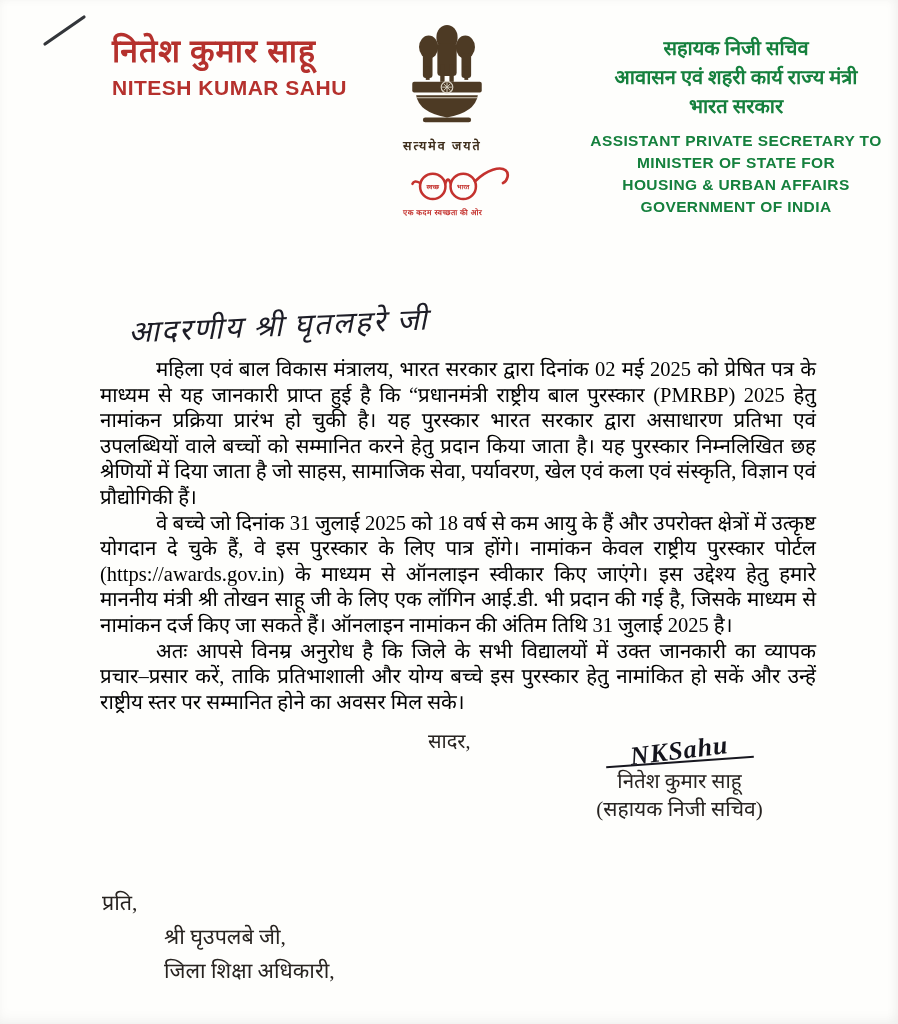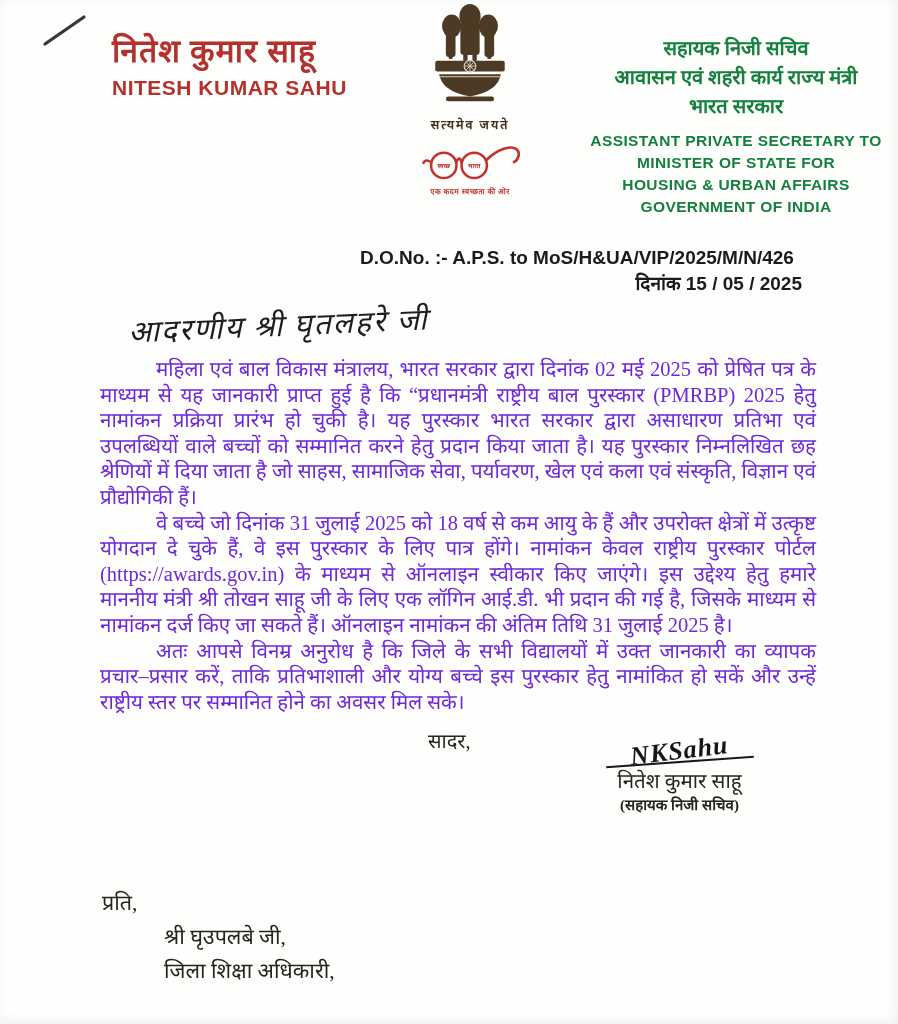--- a/index.html
+++ b/index.html
@@ -14,50 +14,50 @@
     color:#2e2a28;
     box-shadow: inset -4px 0 10px rgba(0,0,0,0.035), inset 0 -6px 12px rgba(0,0,0,0.03);
   }
   
   .pen-stroke { position:absolute; left:38px; top:12px; }
   
   .sender { position:absolute; left:112px; top:28px; color:#b5312d; }
   .sender-hi { font-size:32px; font-weight:bold; letter-spacing:1px; font-family:"Liberation Serif",serif; }
   .sender-en { font-size:21px; font-weight:bold; margin-top:5px; letter-spacing:0.5px; font-family:"Liberation Sans",sans-serif;text-align:center; }
   
-  .emblem-block { position:absolute; left:403px; top:1px; width:134px; text-align:center; }
+  .emblem-block { position:absolute; left:403px; top:22px; width:134px; text-align:left; }
   .emblem-caption { font-size:12.5px; font-weight:bold; color:#3f2f1d; margin-top:1px; letter-spacing:2px; }
   .swachh { margin-top:7px; }
   .swachh-caption { font-size:7.5px; font-weight:bold; color:#c4322e; margin-top:-2px; letter-spacing:0.5px; }
   
   .office { position:absolute; left:564px; top:34px; width:344px; text-align:center; color:#15803d; }
   .office-hi div { font-size:20px; font-weight:bold; line-height:29px; font-family:"Liberation Serif",serif; }
   .office-en { margin-top:9px; }
   .office-en div { font-size:15.5px; font-weight:bold; line-height:22px; font-family:"Liberation Sans",sans-serif; letter-spacing:0.4px; }
   
   .ref { position:absolute; left:360px; top:247px; width:458px; color:#1b1b1b; }
   .do-no { font-size:19px; font-weight:bold; font-family:"Liberation Sans",sans-serif; }
   .ref-date { font-size:19px; font-weight:bold; text-align:right; padding-right:16px; margin-top:1px; font-family:"Liberation Sans",sans-serif; }
   
   .salutation {
     position:absolute; left:128px; top:304px;
     font-size:30px; font-style:italic; color:#1d1d26;
     transform:rotate(-2.5deg); letter-spacing:2px;
     font-family:"Liberation Serif",serif;
   }
   
-  .body-text { position:absolute; left:100px; top:357px; width:716px; font-size:20.5px; line-height:25.6px; text-align:justify; color:#6d28d9; }
+  .body-text { position:absolute; left:100px; top:357px; width:716px; font-size:20.5px; line-height:25.6px; text-align:justify; color:#000000; }
   .body-text p { margin:0; text-indent:56px; }
   
   .regards { position:absolute; left:428px; top:727px; font-size:20px; color:#272320; }
   .sig-block { position:absolute; left:572px; top:736px; width:215px; text-align:center; color:#272320; }
   .sig-hand { display:inline-block; font-size:26px; font-style:italic; font-weight:bold; transform:rotate(-7deg); color:#15151d; letter-spacing:1px; font-family:"Liberation Serif",serif; }
   .sig-underline { width:148px; border-bottom:2.5px solid #17171f; transform:rotate(-4deg); margin:-5px auto 3px auto; }
   .sig-name { font-size:20.5px; margin-top:1px; }
-  .sig-title { font-size:15px;font-weight:bold; }
+  .sig-title { font-size:21px; }
   
   .recipient { position:absolute; left:102px; top:886px; font-size:21.5px; line-height:34px; color:#272320; }
   .recipient-lines { margin-left:62px; }
 </style>
 </head>
 <body>
 
 <div class="page">
 
   <svg class="pen-stroke" width="54" height="38">
@@ -122,24 +122,20 @@
       <div>भारत सरकार</div>
     </div>
     <div class="office-en">
       <div>ASSISTANT PRIVATE SECRETARY TO</div>
       <div>MINISTER OF STATE FOR</div>
       <div>HOUSING &amp; URBAN AFFAIRS</div>
       <div>GOVERNMENT OF INDIA</div>
     </div>
   </div>
 
-  <div class="ref">
-    <div class="do-no">D.O.No. :- A.P.S. to MoS/H&amp;UA/VIP/2025/M/N/426</div>
-    <div class="ref-date">दिनांक 15 / 05 / 2025</div>
-  </div>
 
   <div class="salutation">आदरणीय श्री घृतलहरे जी</div>
 
   <div class="body-text">
     <p>महिला एवं बाल विकास मंत्रालय, भारत सरकार द्वारा दिनांक 02 मई 2025 को प्रेषित पत्र के माध्यम से यह जानकारी प्राप्त हुई है कि “प्रधानमंत्री राष्ट्रीय बाल पुरस्कार (PMRBP) 2025 हेतु नामांकन प्रक्रिया प्रारंभ हो चुकी है। यह पुरस्कार भारत सरकार द्वारा असाधारण प्रतिभा एवं उपलब्धियों वाले बच्चों को सम्मानित करने हेतु प्रदान किया जाता है। यह पुरस्कार निम्नलिखित छह श्रेणियों में दिया जाता है जो साहस, सामाजिक सेवा, पर्यावरण, खेल एवं कला एवं संस्कृति, विज्ञान एवं प्रौद्योगिकी हैं।</p>
     <p>वे बच्चे जो दिनांक 31 जुलाई 2025 को 18 वर्ष से कम आयु के हैं और उपरोक्त क्षेत्रों में उत्कृष्ट योगदान दे चुके हैं, वे इस पुरस्कार के लिए पात्र होंगे। नामांकन केवल राष्ट्रीय पुरस्कार पोर्टल (https://awards.gov.in) के माध्यम से ऑनलाइन स्वीकार किए जाएंगे। इस उद्देश्य हेतु हमारे माननीय मंत्री श्री तोखन साहू जी के लिए एक लॉगिन आई.डी. भी प्रदान की गई है, जिसके माध्यम से नामांकन दर्ज किए जा सकते हैं। ऑनलाइन नामांकन की अंतिम तिथि 31 जुलाई 2025 है।</p>
     <p>अतः आपसे विनम्र अनुरोध है कि जिले के सभी विद्यालयों में उक्त जानकारी का व्यापक प्रचार–प्रसार करें, ताकि प्रतिभाशाली और योग्य बच्चे इस पुरस्कार हेतु नामांकित हो सकें और उन्हें राष्ट्रीय स्तर पर सम्मानित होने का अवसर मिल सके।</p>
   </div>
 
   <div class="regards">सादर,</div>

